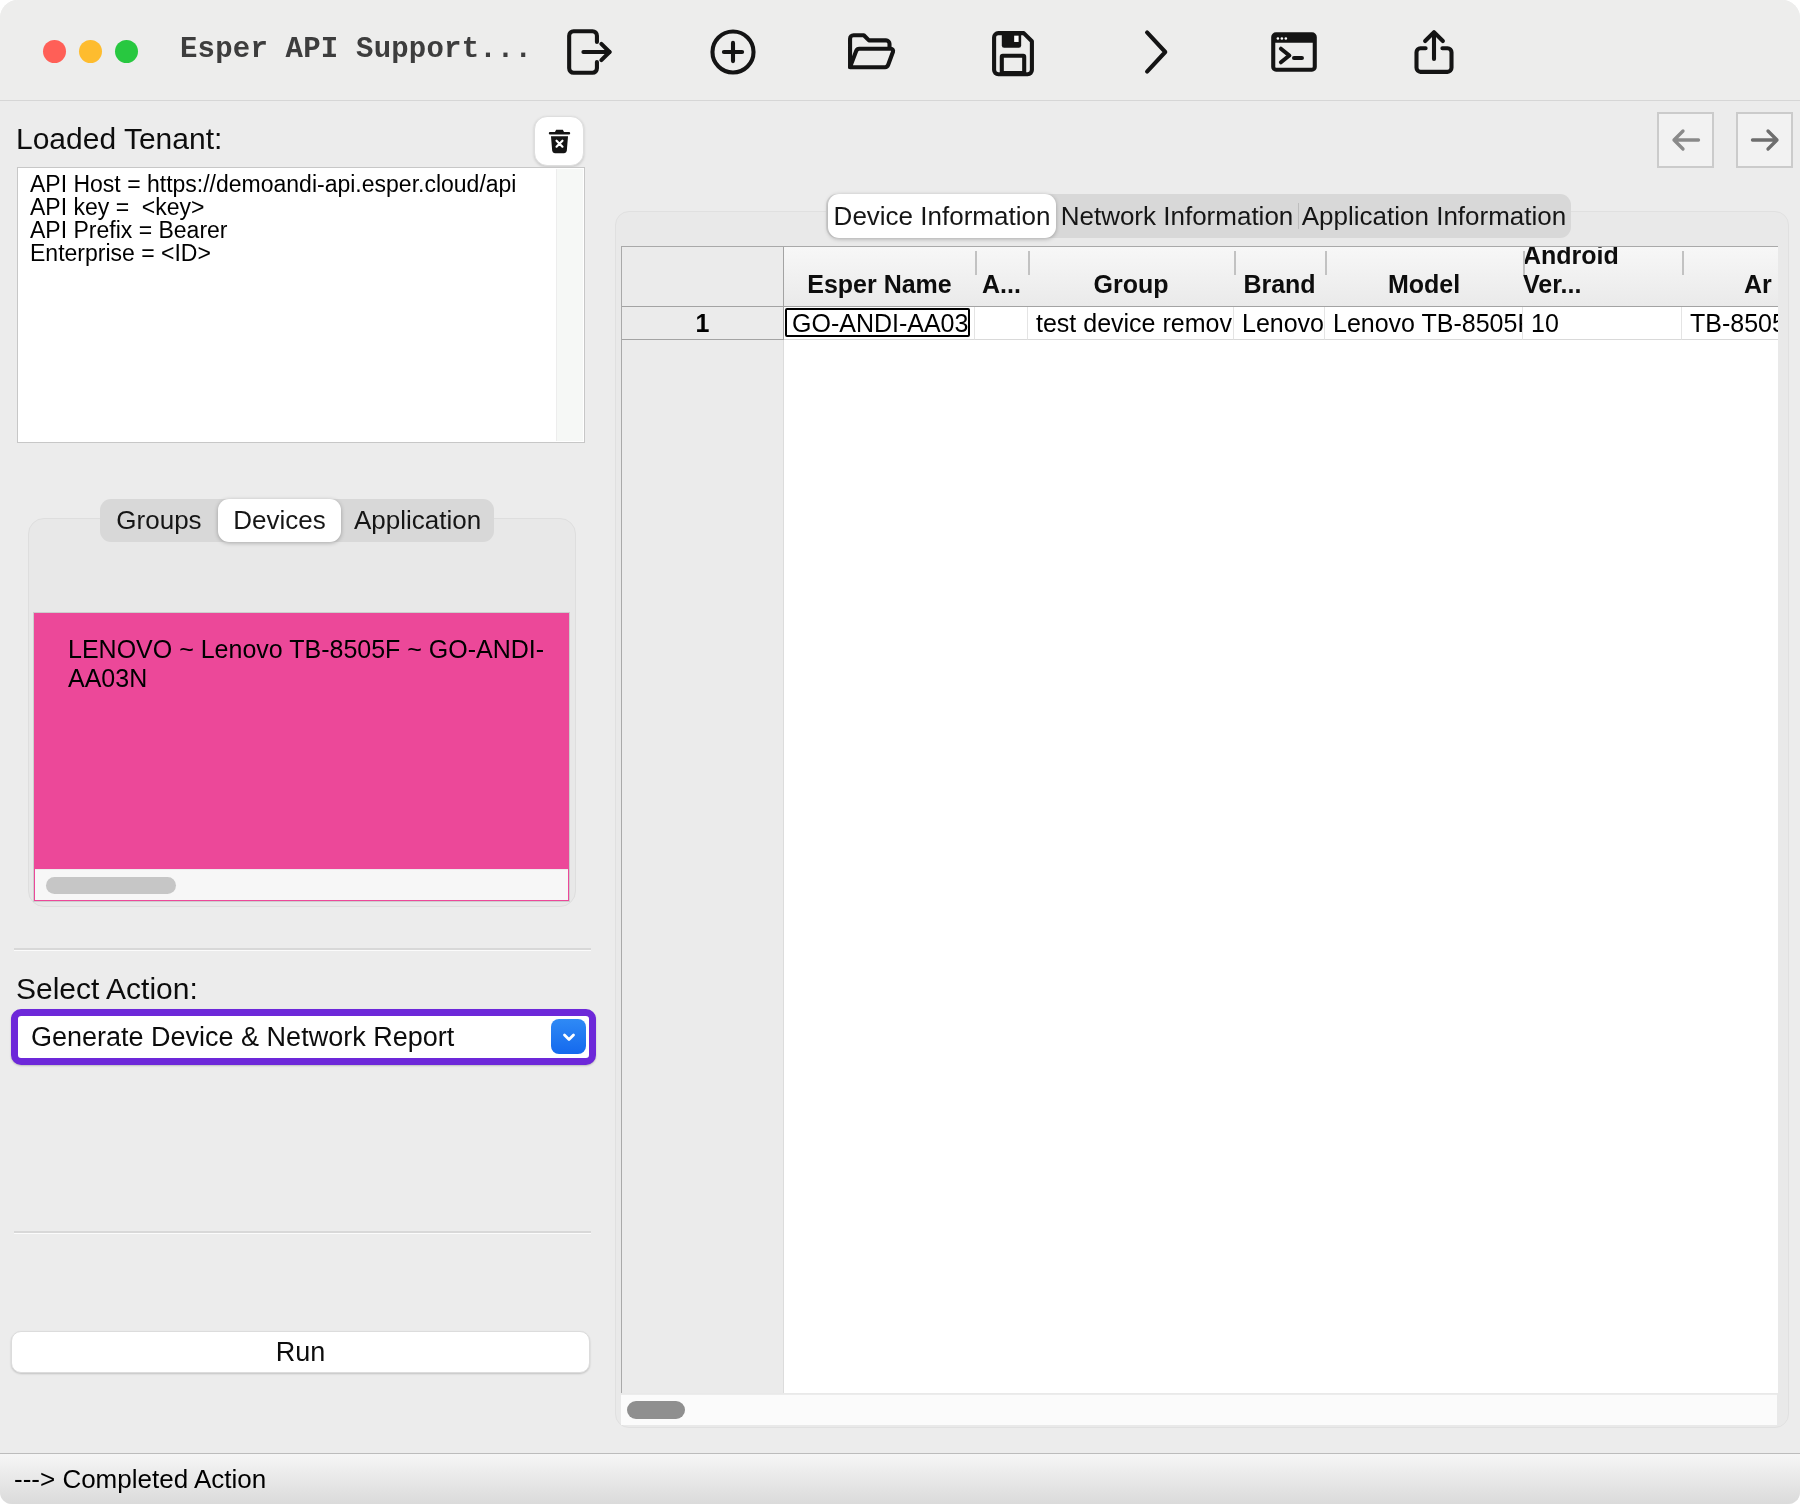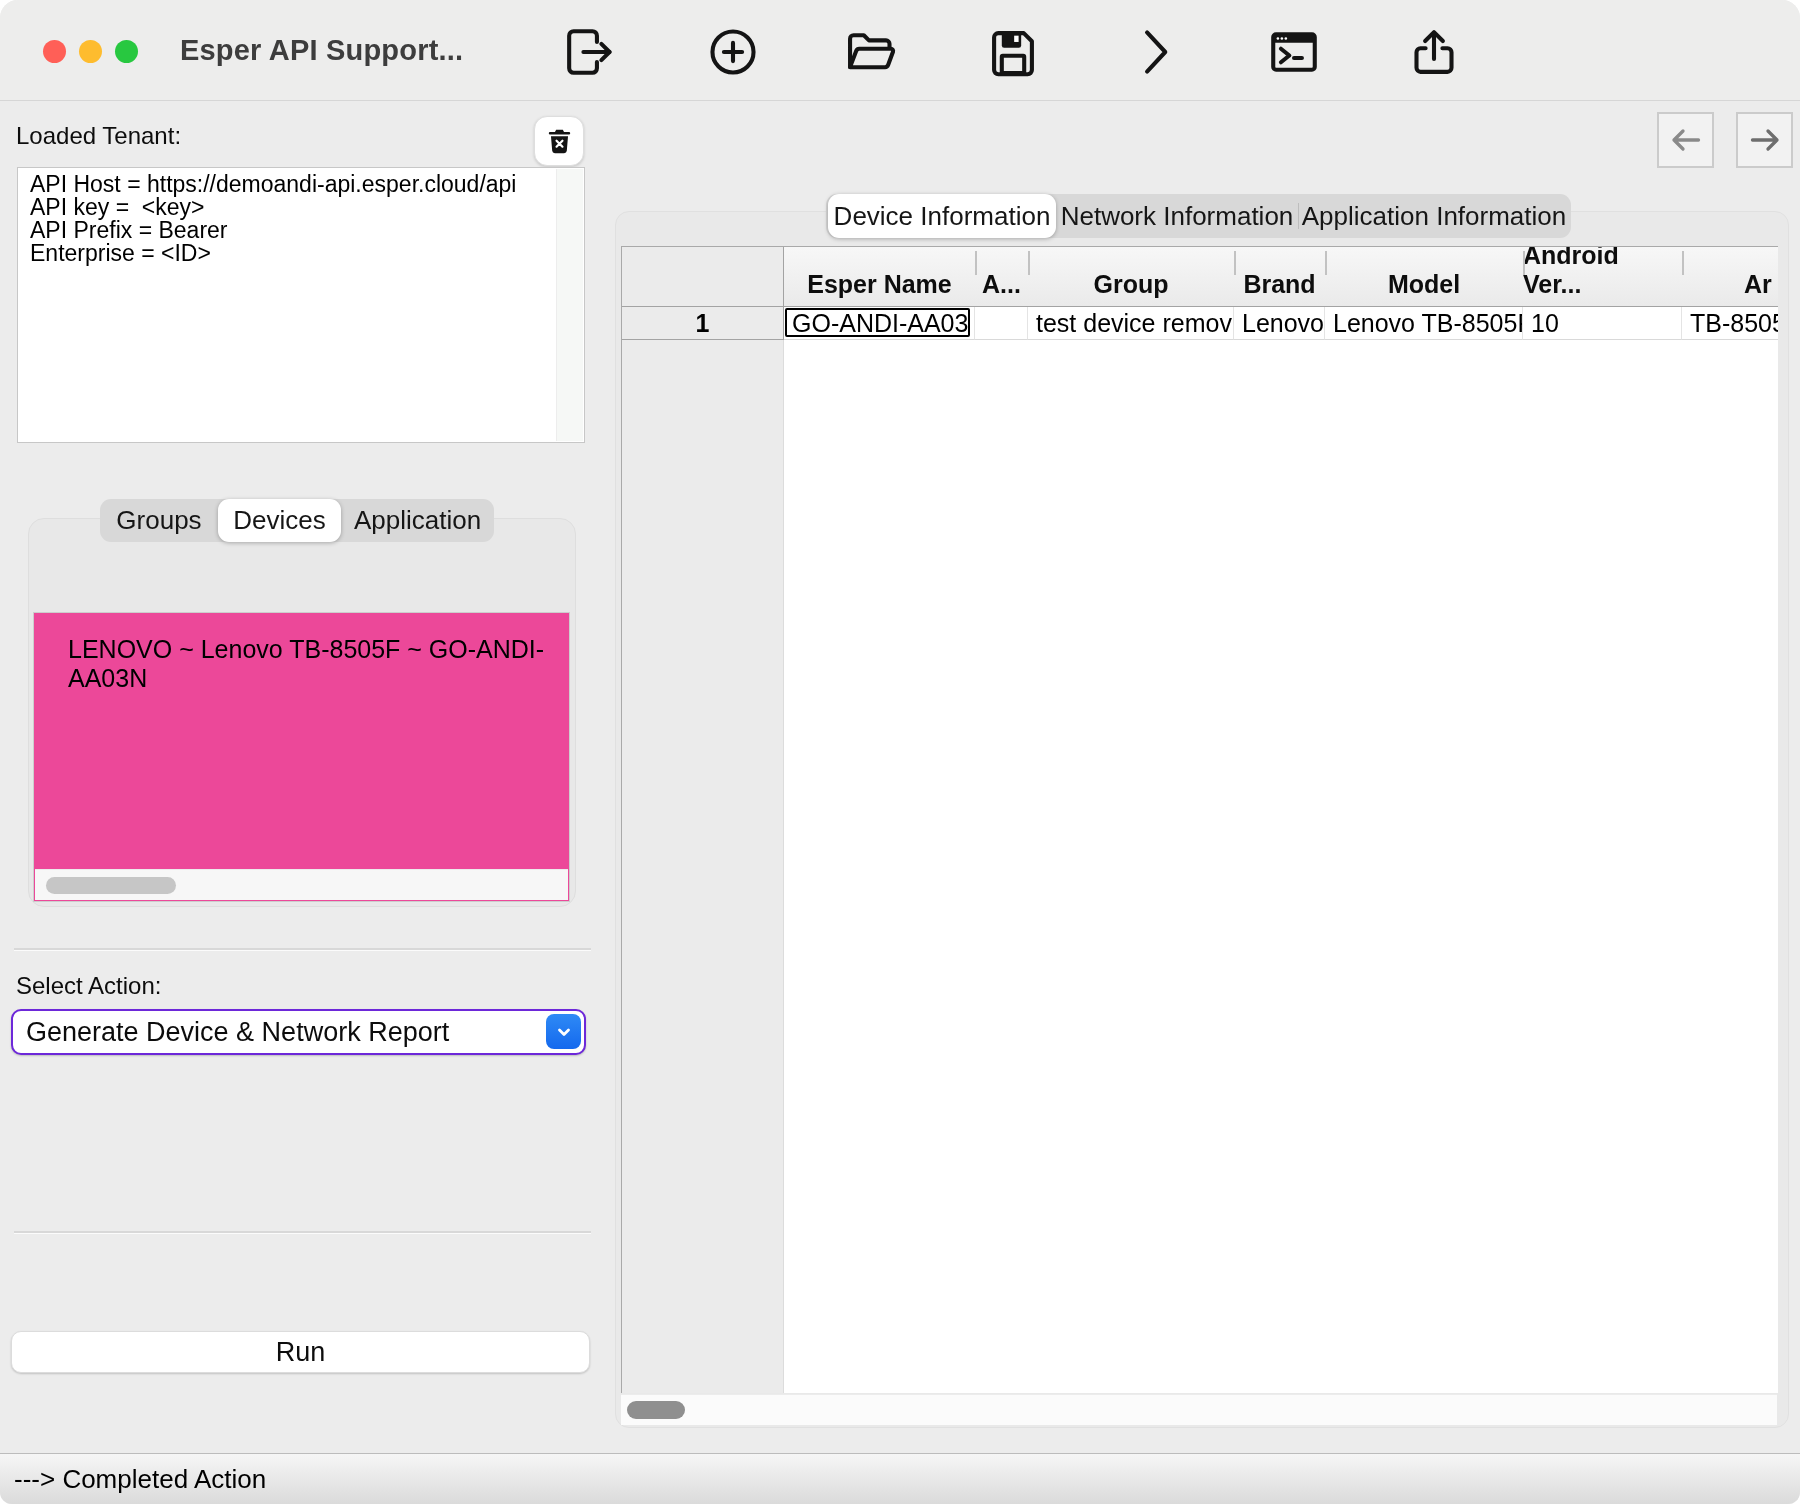--- a/index.html
+++ b/index.html
@@ -2,25 +2,25 @@
 <html><head>
 <meta charset="utf-8">
 <style>
   html,body{margin:0;padding:0;background:#ffffff;}
   body{width:1800px;height:1504px;font-family:"Liberation Sans",sans-serif;-webkit-font-smoothing:antialiased;}
   #window{position:relative;width:1800px;height:1504px;background:#ececec;border-radius:18px 18px 12px 12px;overflow:hidden;}
   .abs{position:absolute;}
   
   .titlebar{left:0;top:0;width:1800px;height:100px;background:#ededec;border-bottom:1px solid #d6d6d6;}
   .tl{width:23px;height:23px;border-radius:50%;top:40px;}
-  .win-title{left:180px;top:0;height:100px;line-height:100px;font-size:29px;font-weight:700;color:#3d3d3d;letter-spacing:.2px;}
+  .win-title{left:180px;top:0;height:100px;line-height:100px;font-size:29px;font-weight:700;color:#3d3d3d;letter-spacing:.2px;font-family:Liberation Mono, monospace;}
   .tbtn{top:24px;width:56px;height:56px;background:none;border:none;padding:0;margin:0;cursor:pointer;}
   .tbtn svg{display:block;width:56px;height:56px;stroke:#141414;fill:none;stroke-width:1.75;stroke-linecap:round;stroke-linejoin:round;}
   
-  .label{font-size:24px;color:#0d0d0d;}
+  .label{font-size:30px;color:#0d0d0d;}
   .card{background:#fff;border:1px solid #dedede;box-shadow:0 1px 3px rgba(0,0,0,.16);}
   .hr{height:2px;background:#d8d8d8;border-bottom:1px solid #fbfbfb;}
   
   .tenant-box{left:17px;top:167px;width:566px;height:274px;background:#fff;border:1px solid #c7c7c7;}
   .tenant-text{left:12px;top:6px;font-size:23px;line-height:23.5px;color:#000;white-space:pre;}
   .tenant-track{right:1px;top:1px;bottom:1px;width:26px;background:#f6f8f6;border-left:1px solid #ededed;}
   .trash-btn{left:534px;top:116px;width:48px;height:48px;border-radius:13px;cursor:pointer;display:flex;align-items:center;justify-content:center;}
   
   .seg-bar{background:#d8d8d8;border-radius:11px;}
   .seg{position:absolute;top:0;height:100%;display:flex;align-items:center;justify-content:center;font-size:26px;color:#161616;cursor:pointer;}
@@ -28,21 +28,21 @@
   .seg-div{position:absolute;width:1px;background:#bdbdbd;}
   
   .panel{background:#e8e8e8;border:1px solid #dedede;border-radius:16px;}
   .white-btn{background:#fff;border:1px solid #dcdcdc;border-radius:10px;box-shadow:0 1px 2px rgba(0,0,0,.18);font-size:26px;color:#0d0d0d;display:flex;align-items:center;justify-content:center;cursor:pointer;}
   .list-box{background:#ec4899;border:1px solid #cdcdcd;}
   .list-item{left:34px;top:22px;font-size:25px;color:#000;cursor:default;}
   .hscroll-track{background:#f7f7f7;border-top:1px solid #ececec;}
   .thumb{background:#c6c6c6;border-radius:9px;}
   .thumb-dark{background:#8f8f8f;border-radius:9px;}
   
-  .dropdown{left:11px;top:1009px;width:571px;height:42px;background:#fff;border:2px solid #6d28d9;border-radius:10px;box-shadow:0 1px 2px rgba(0,0,0,.2);cursor:pointer;}
+  .dropdown{left:11px;top:1009px;width:571px;height:42px;background:#fff;border:7px solid #6d28d9;border-radius:10px;box-shadow:0 1px 2px rgba(0,0,0,.2);cursor:pointer;}
   .dropdown-text{left:13px;top:0;height:42px;line-height:42px;font-size:27px;color:#0c0c0c;}
   .dd-chev{left:533px;top:3px;width:35px;height:35px;border-radius:8px;background:linear-gradient(180deg,#2f8af5,#1469ee);display:flex;align-items:center;justify-content:center;}
   
   .nav-btn{top:112px;width:57px;height:56px;background:#f2f2f2;border:2px solid #cbcbcb;cursor:pointer;display:flex;align-items:center;justify-content:center;padding:0;}
   .nav-btn svg{width:40px;height:40px;fill:none;stroke-width:2;stroke-linecap:round;stroke-linejoin:round;}
   
   .rpanel{left:615px;top:211px;width:1172px;height:1215px;background:#e9e9e9;border:1px solid #e0e0e0;border-radius:14px;}
   .viewport{left:621px;top:246px;width:1156px;height:1146px;background:#fff;border-left:1px solid #a9a9a9;border-top:1px solid #a9a9a9;overflow:hidden;}
   .thead{left:0;top:0;width:1156px;height:59px;background:linear-gradient(180deg,#f7f7f7,#eaeaea);border-bottom:1px solid #a3a3a3;display:flex;}
   .th{height:100%;display:flex;align-items:flex-end;justify-content:center;padding-bottom:7px;font-size:25px;font-weight:700;color:#0d0d0d;box-sizing:border-box;flex:none;cursor:pointer;}

